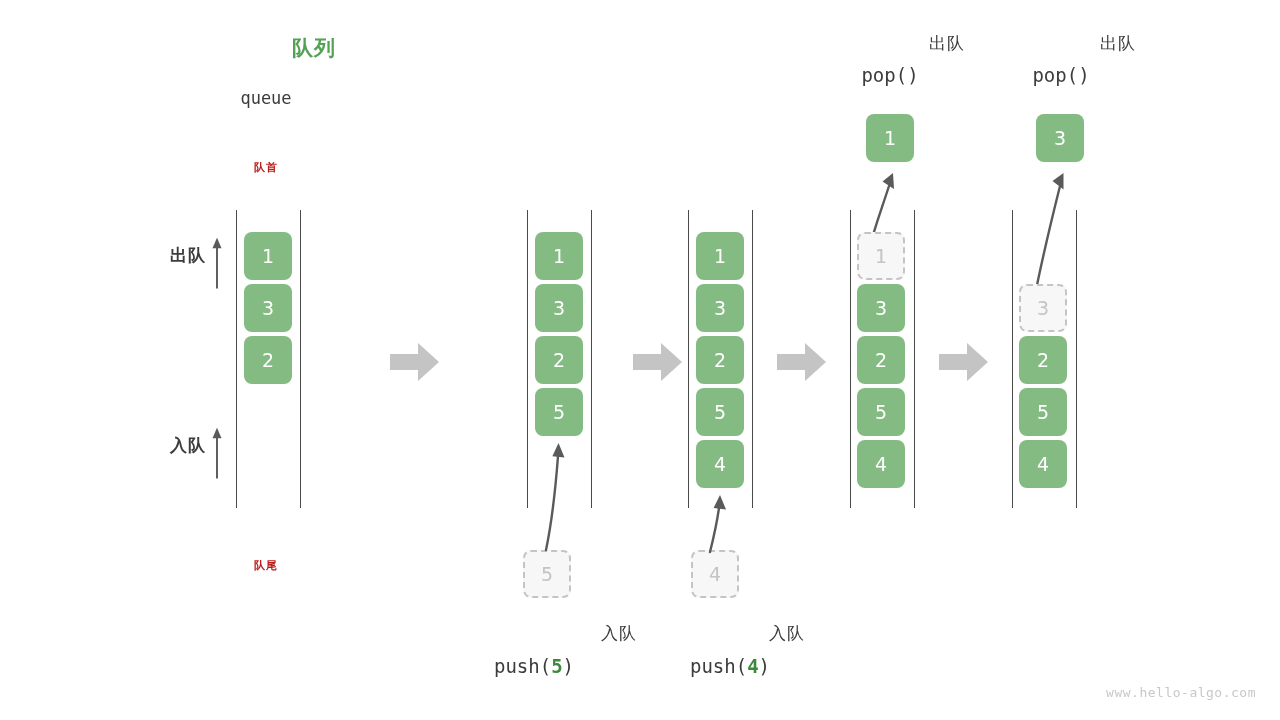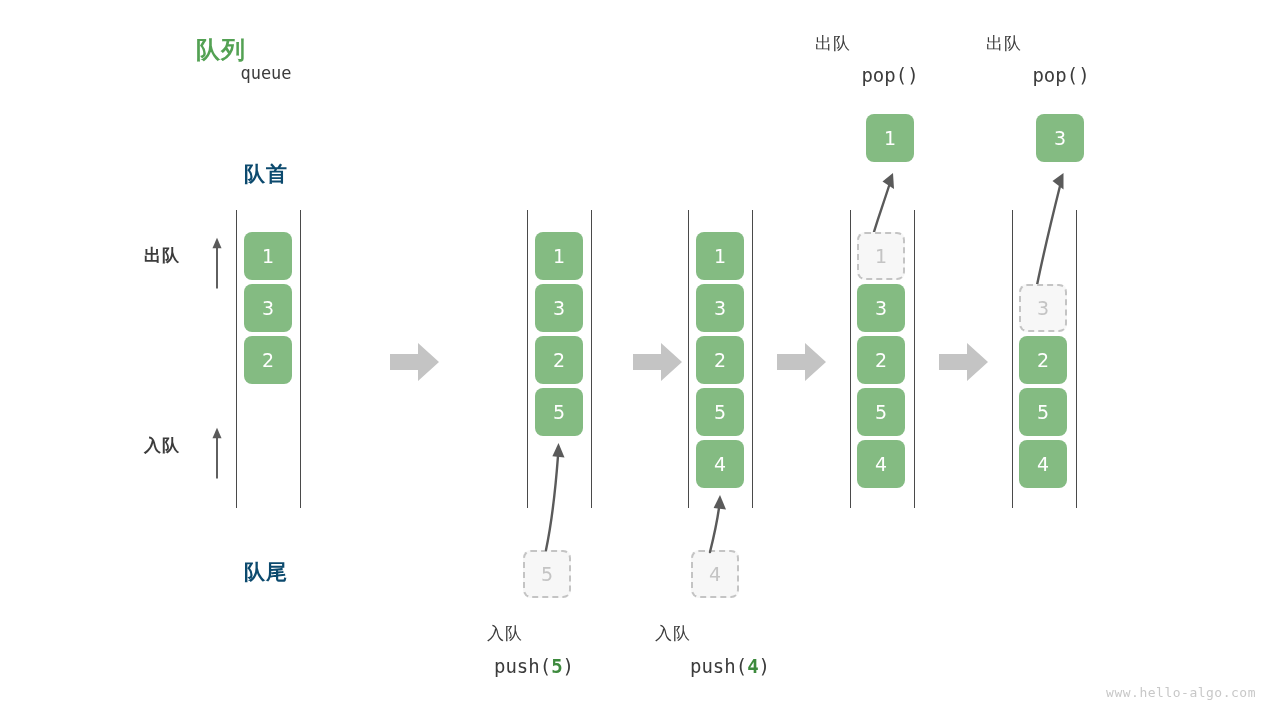--- a/index.html
+++ b/index.html
@@ -18,49 +18,49 @@
   .stage {
     position: absolute;
     inset: 0;
   }
   .abs { position: absolute; }
 
   
   .title-cn {
     font-family: Liberation Mono, monospace;
     font-weight: 700;
-    font-size: 24px;
+    font-size: 21px;
     color: #53a153;
     letter-spacing: 1px;
-    text-align: left;
+    text-align: right;
     white-space: nowrap;
   }
   .title-en {
     font-family: "DejaVu Sans Mono", "Liberation Mono", monospace;
     font-size: 17px;
     color: #3c3c3c;
     text-align: center;
     white-space: nowrap;
   }
   .label-bold {
     font-family: Liberation Serif, serif;
     font-weight: 700;
-    font-size: 21px;
-    color: #0c4a6e;
+    font-size: 11px;
+    color: #b91c1c;
     letter-spacing: 1px;
     text-align: center;
     white-space: nowrap;
   }
   .op-cn {
     font-family: Liberation Mono, monospace;
     font-size: 17px;
     color: #3c3c3c;
     letter-spacing: 1px;
     white-space: nowrap;
-    text-align: left;
+    text-align: right;
   }
   .op-code {
     font-family: "DejaVu Sans Mono", "Liberation Mono", monospace;
     font-size: 19px;
     color: #3c3c3c;
     white-space: nowrap;
     text-align: center;
   }
   .op-code .num { color: #3d8a3d; font-weight: 700; }
   .watermark {
@@ -109,21 +109,21 @@
   .block-arrow { position: absolute; }
 
   .curve { position: absolute; overflow: visible; }
 </style>
 </head>
 <body>
 
 <div class="stage">
 
   <div class="abs title-cn" style="left:196px; top:34px; width:140px;">队列</div>
-  <div class="abs title-en" style="left:196px; top:63px; width:140px;">queue</div>
+  <div class="abs title-en" style="left:196px; top:88px; width:140px;">queue</div>
 
   <div class="abs label-bold" style="left:196px; top:160px; width:140px;">队首</div>
   <div class="abs label-bold" style="left:196px; top:558px; width:140px;">队尾</div>
 
   <div class="abs op-cn" style="left:144px; top:244px; width:62px; font-weight:700;">出队</div>
   <svg class="abs uparrow" style="left:210px; top:232px;" width="16" height="62" viewBox="0 0 16 62">
     <line x1="8" y1="60" x2="8" y2="12" stroke="#5a5a5a" stroke-width="2.2"></line>
     <path d="M8 2 L13.2 14 L2.8 14 Z" fill="#5a5a5a"></path>
   </svg>
 

